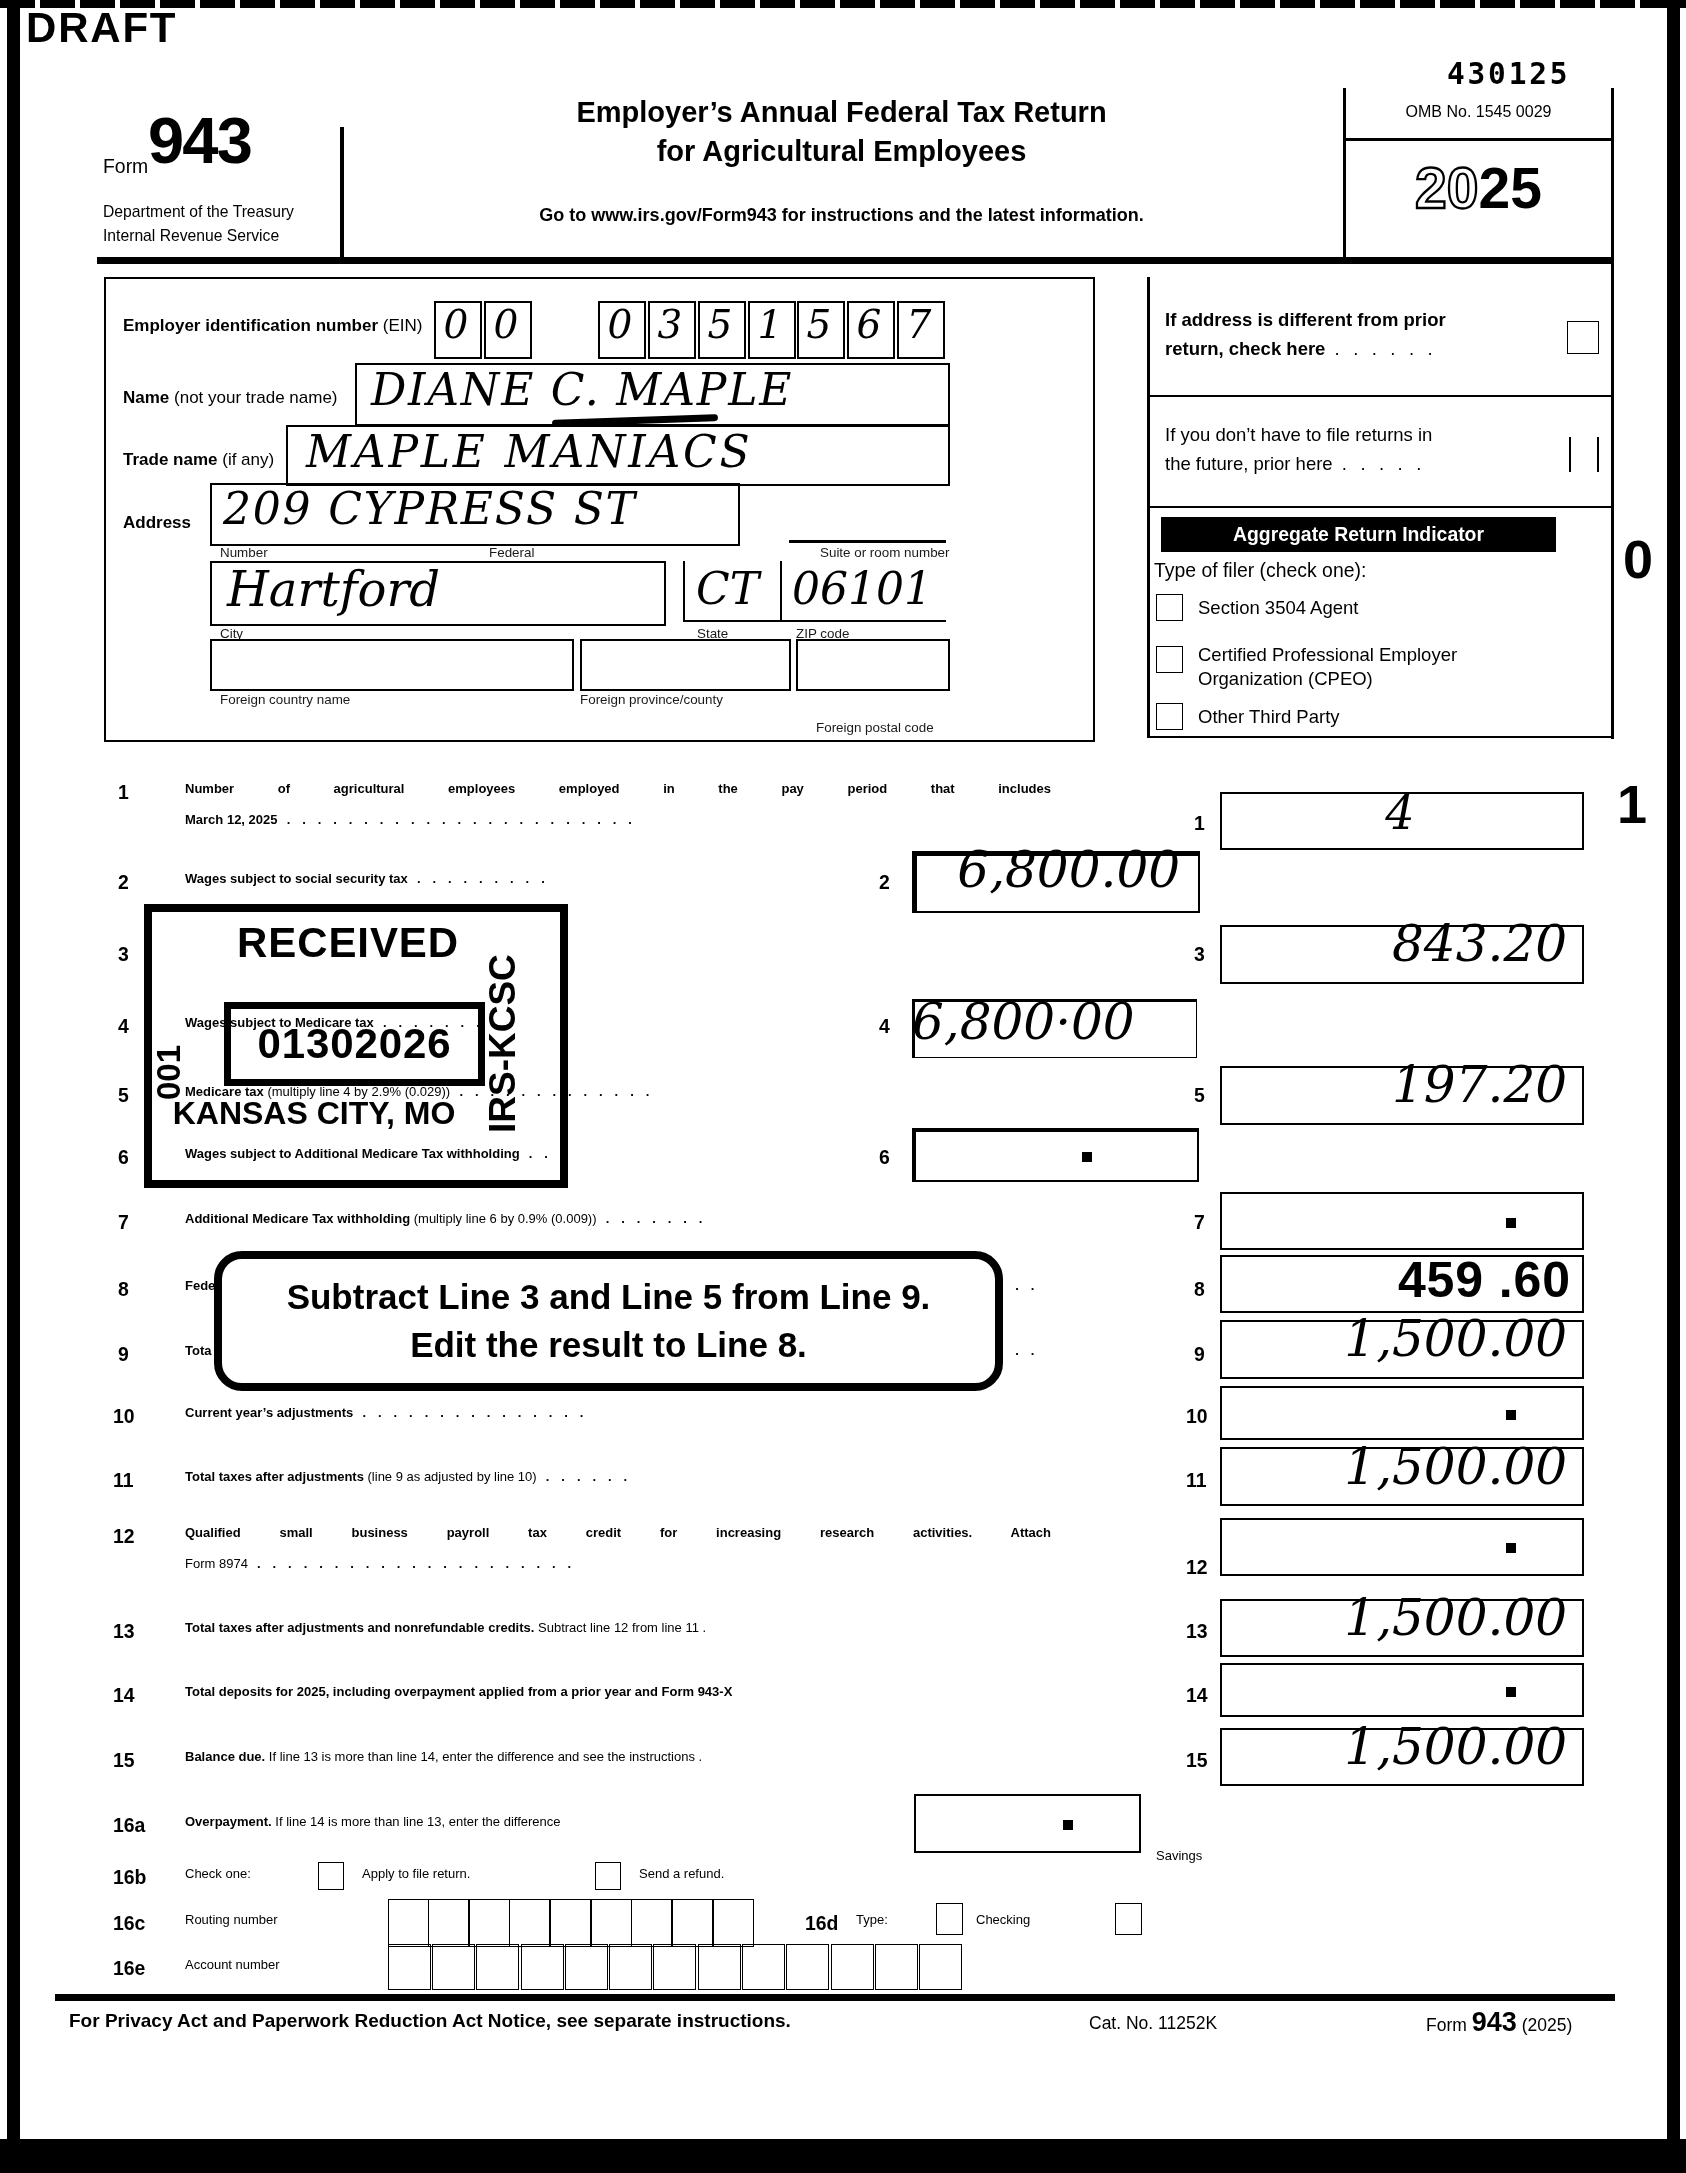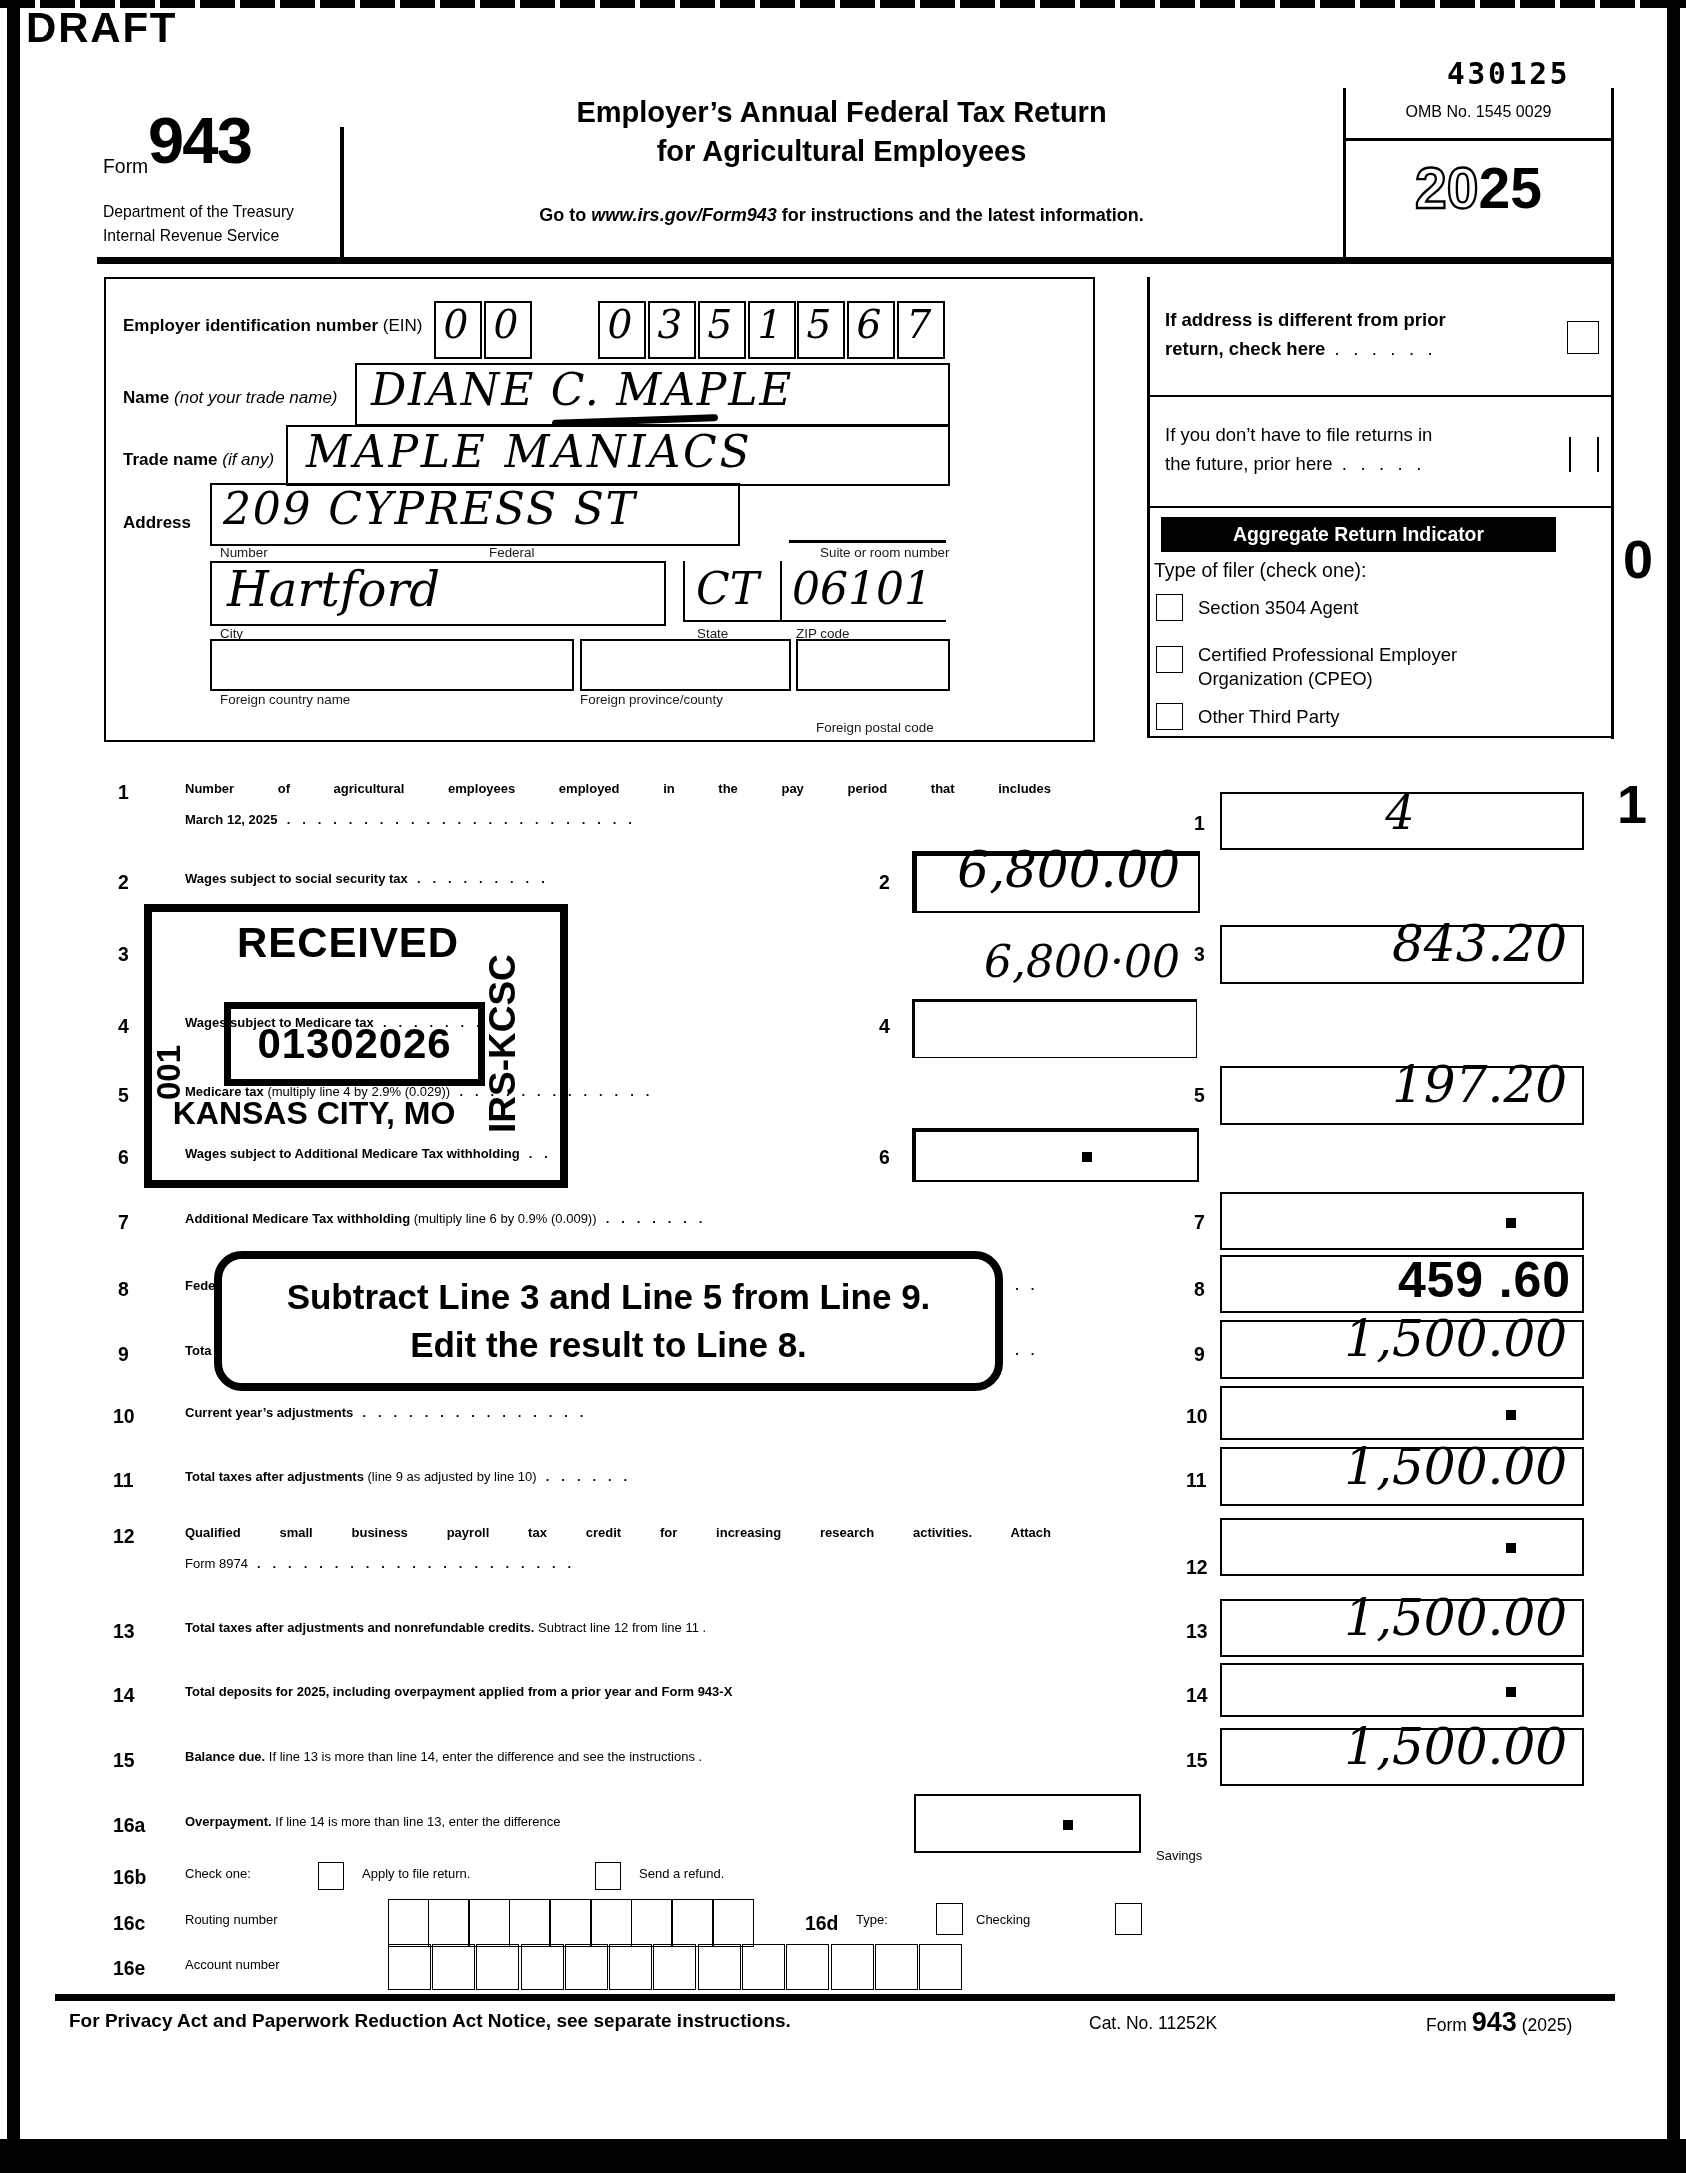--- a/index.html
+++ b/index.html
@@ -1,20 +1,20 @@
 <!DOCTYPE html>
 <html style="font-size:14.8px"><head>
 <meta charset="utf-8">
 <style>
   html,body{margin:0;padding:0;background:#888;}
   .page{position:relative;width:1686px;height:2174px;background:#fff;color:#000;
         font-family:"Liberation Sans",sans-serif;overflow:hidden;}
   .abs{position:absolute;}
   .b{font-weight:bold;}
-  .i{font-style:italic;}
+  .i{}
   .lbl{position:absolute;font-size:13px;white-space:nowrap;}
   .lnum{position:absolute;font-size:19.4px;font-weight:bold;}
   .dots{font-weight:bold;word-spacing:6.5px;margin-left:9.2px;letter-spacing:0.9px;}
   .just{white-space:normal;text-align:justify;text-align-last:justify;}
   .vb{position:absolute;border:2.3px solid #000;background:transparent;}
   .hw{position:absolute;font-family:"DejaVu Serif",serif;font-style:italic;
       font-size:46px;line-height:1;white-space:nowrap;}
   .typed{position:absolute;font-family:"Liberation Sans",sans-serif;font-weight:bold;
          font-size:50px;line-height:1;white-space:nowrap;letter-spacing:0.9px;}
   .valdot{position:absolute;width:10px;height:10px;background:#000;}
@@ -182,21 +182,21 @@
   <div class="lnum" style="left:1194px;top:943px;">3</div>
   <div class="vb" style="left:1220px;top:925px;width:360px;height:55px;"></div>
   <div class="hw" style="left:1220px;top:919px;width:347px;text-align:right;font-size:50px;">843.20</div>
 
   <div class="lnum" style="left:118px;top:1015px;">4</div>
   <div class="lbl" style="left:185px;top:1015px;">
     <span class="b">Wages subject to Medicare tax</span><span class="dots">. . . . . . . . .</span>
   </div>
   <div class="lnum" style="left:879px;top:1015px;">4</div>
   <div class="vb" style="left:912px;top:999px;width:281px;height:55px;border-width:3.7px 1.8px 1.8px 3.7px;"></div>
-  <div class="hw" style="left:912px;top:940px;width:268px;text-align:right;font-size:44px;">6,800·00</div>
+  <div class="hw" style="left:912px;top:997px;width:268px;text-align:left;font-size:50px;">6,800·00</div>
 
   <div class="lnum" style="left:118px;top:1084px;">5</div>
   <div class="lbl" style="left:185px;top:1084px;">
     <span class="b">Medicare tax</span><span> (multiply line 4 by 2.9% (0.029))</span><span class="dots">. . . . . . . . . . . . .</span>
   </div>
   <div class="lnum" style="left:1194px;top:1084px;">5</div>
   <div class="vb" style="left:1220px;top:1066px;width:360px;height:55px;"></div>
   <div class="hw" style="left:1220px;top:1060px;width:347px;text-align:right;font-size:50px;">197.20</div>
 
   <div class="lnum" style="left:118px;top:1146px;">6</div>

